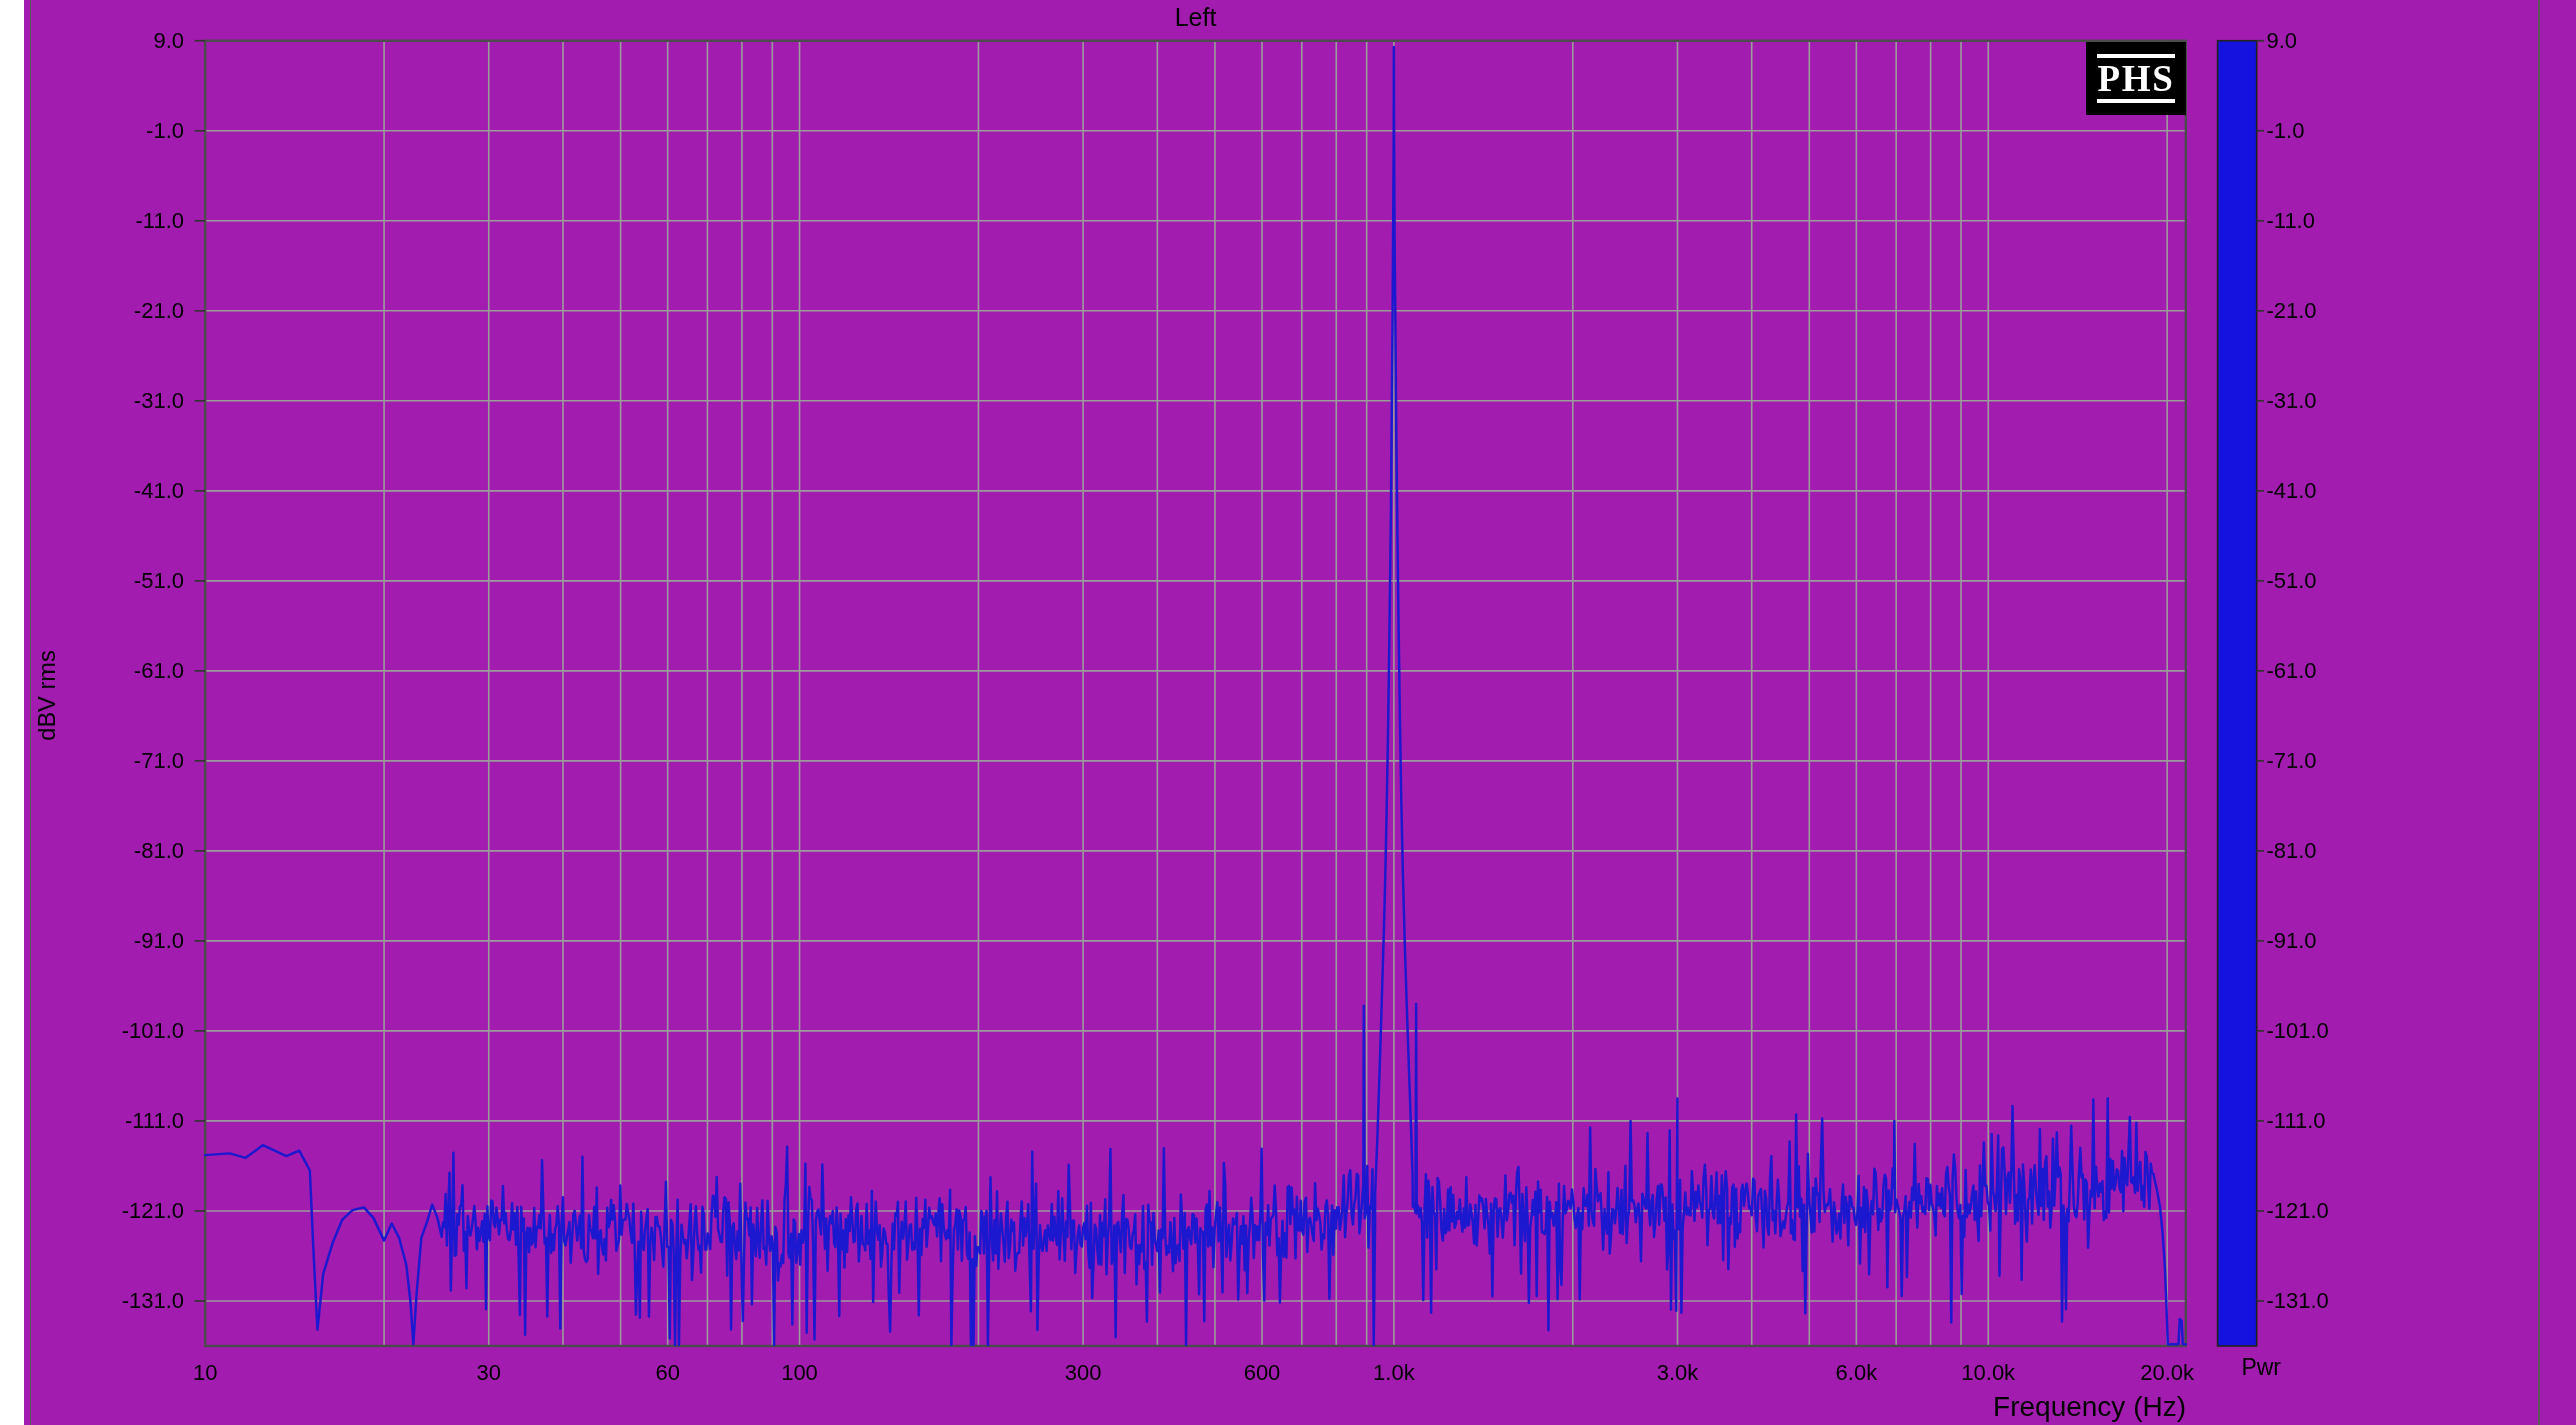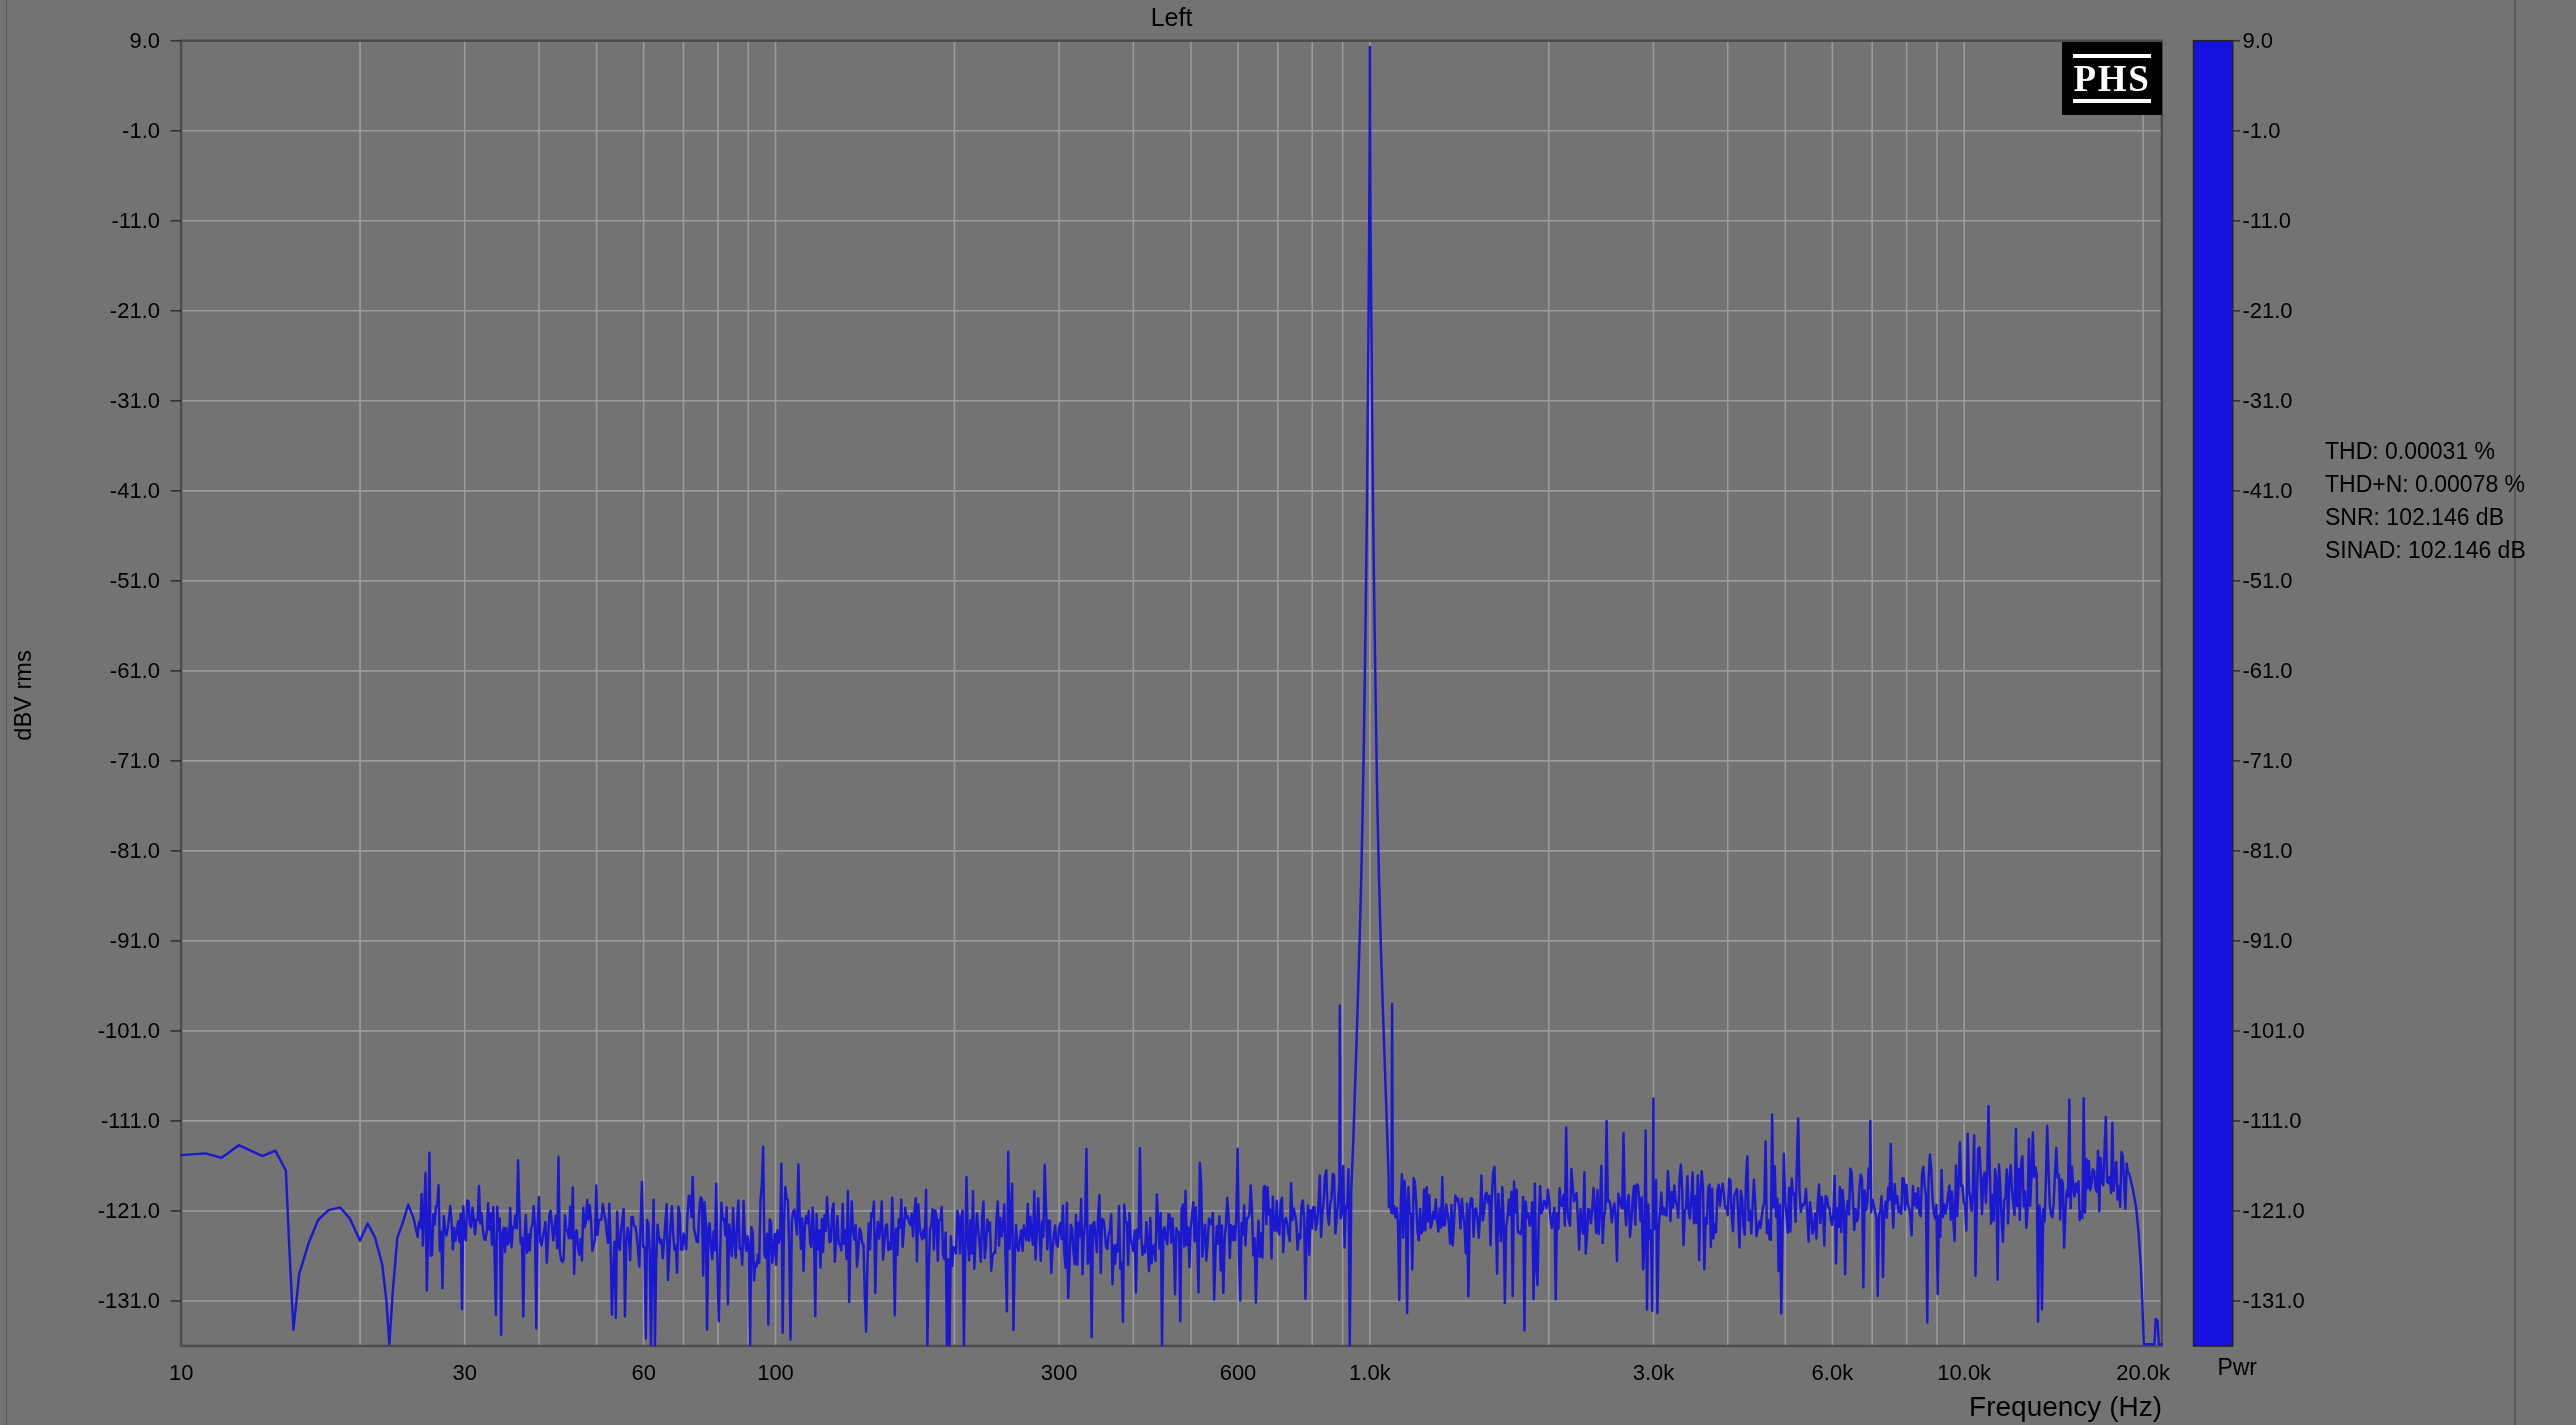--- a/index.html
+++ b/index.html
@@ -1,18 +1,18 @@
 <!DOCTYPE html>
 <html style="font-size:13px"><head>
 <meta charset="utf-8">
 <style>
   html,body{margin:0;padding:0;background:#ffffff;}
   body{width:2576px;height:1425px;overflow:hidden;position:relative;
        font-family:"Liberation Sans",sans-serif;color:#000;}
-  .page{position:absolute;inset:0;background:#737373;}
+  .page{position:absolute;inset:0;background:#a21caf;margin-left:24px;}
   .win-border{position:absolute;top:0;bottom:0;width:1.6px;background:#5a5a5a;}
   .win-border.left{left:5.7px;}
   .win-border.right{left:2514px;}
   svg#plot{position:absolute;left:0;top:0;}
   .chart-title{position:absolute;left:181px;width:1981px;top:3.3px;text-align:center;
        font-size:25px;}
   .y-axis-title{position:absolute;left:-91px;top:682px;width:228px;text-align:center;
        font-size:23.6px;transform:rotate(-90deg);transform-origin:center;}
   .x-axis-title{position:absolute;left:181px;width:1981px;top:1391px;text-align:right;
        font-size:28px;}
@@ -174,23 +174,17 @@
     </svg>
 
   <div class="x-axis-title">Frequency (Hz)</div>
 
   <div class="phs-logo">
     <div class="rule"></div>
     <span>PHS</span>
     <div class="rule"></div>
   </div>
 
-  <div class="metrics">
-    <div>THD: 0.00031 %</div>
-    <div>THD+N: 0.00078 %</div>
-    <div>SNR: 102.146 dB</div>
-    <div>SINAD: 102.146 dB</div>
-  </div>
 
   <div class="pwr-label">Pwr</div>
 
 </div>
 
 
 </body></html>

